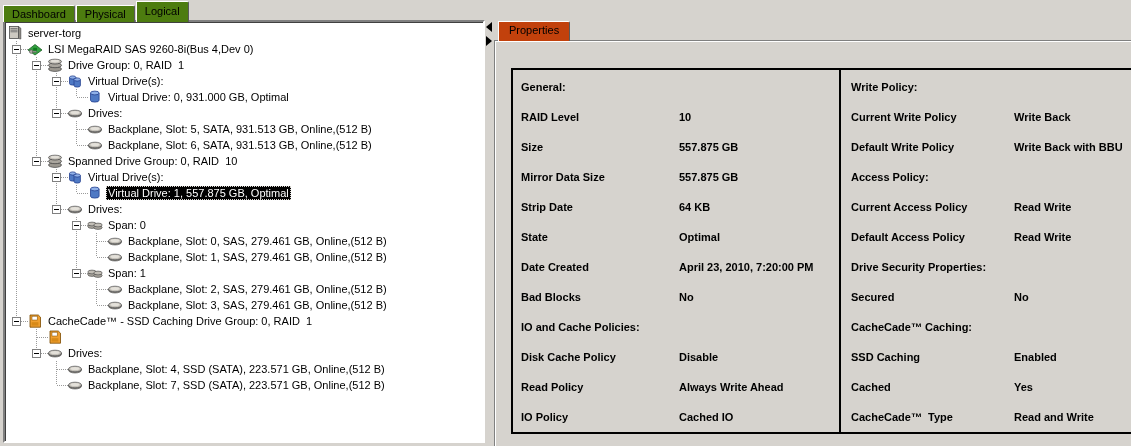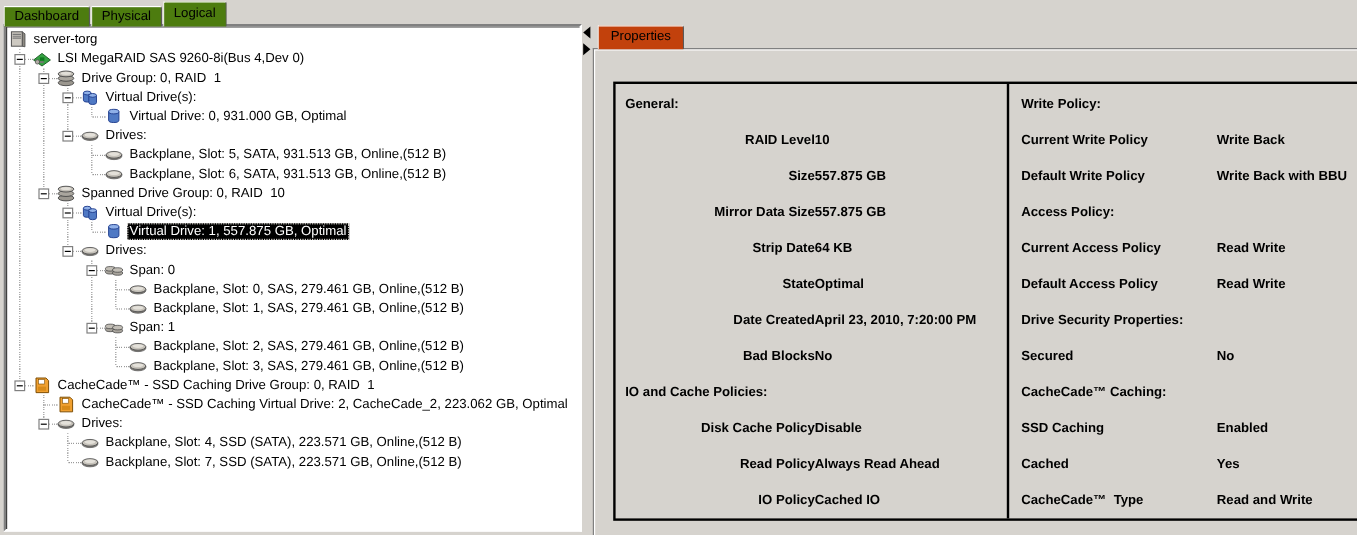--- a/index.html
+++ b/index.html
@@ -70,21 +70,21 @@
     position:absolute; left:0; top:20px; right:0; bottom:0;
     border-top:1px solid #808080; border-left:1px solid #808080;
     box-shadow: inset 1px 1px 0 #fff;
     background:#d6d3ce;
   }
   .prop-box {
     position:absolute; left:16px; top:27px; right:-4px; height:366px;
     border:2px solid #000; display:flex; background:#d6d3ce;
   }
   .prop-col { padding-top:2px; }
-  .prop-col.c0 { width:328px; flex:none; border-right:2px solid #000; padding-left:8px;text-align:right; }
+  .prop-col.c0 { width:328px; flex:none; border-right:2px solid #000; padding-left:8px; }
   .prop-col.c1 { flex:1; padding-left:10px; }
   .prow { height:30px; display:flex; align-items:center;font-weight:bold; }
   .prow.header { font-weight:bold; }
   .plabel { flex:none; white-space:pre; }
   .c0 .plabel { width:158px; }
   .c1 .plabel { width:163px; }
   .prow.header .plabel { width:auto; }
   .pvalue { white-space:pre; }
 </style>
 </head>
@@ -196,21 +196,21 @@
         </svg></span><span class="tlabel">Backplane, Slot: 3, SAS, 279.461 GB, Online,(512 B)</span></div>
     <div class="trow"><span class="tcell cvt ch"><span class="exp"></span></span><span class="ticon"><svg viewBox="0 0 16 16">
           <path d="M3,2 h8.3 l2.2,2.2 v10 H3 z" fill="#f0a030" stroke="#7a4a00" stroke-width="0.8"></path>
           <rect x="5" y="3.2" width="5.2" height="3.8" fill="#fff" stroke="#7a4a00" stroke-width="0.5"></rect>
           <rect x="4.6" y="9.2" width="6.8" height="3.4" fill="#d88a18"></rect>
         </svg></span><span class="tlabel">CacheCade™ - SSD Caching Drive Group: 0, RAID  1</span></div>
     <div class="trow"><span class="tcell"></span><span class="tcell cvf ch"></span><span class="ticon"><svg viewBox="0 0 16 16">
           <path d="M3,2 h8.3 l2.2,2.2 v10 H3 z" fill="#f0a030" stroke="#7a4a00" stroke-width="0.8"></path>
           <rect x="5" y="3.2" width="5.2" height="3.8" fill="#fff" stroke="#7a4a00" stroke-width="0.5"></rect>
           <rect x="4.6" y="9.2" width="6.8" height="3.4" fill="#d88a18"></rect>
-        </svg></span><span class="tlabel">CacheCade™ - SSD Caching Virtual Drive: 2, CacheCade_2, 223.062 GB, Optimal</span></div>
+        </svg></span></div>
     <div class="trow"><span class="tcell"></span><span class="tcell cvt ch"><span class="exp"></span></span><span class="ticon"><svg viewBox="0 0 16 16">
           <path d="M1.5,8 a6.5,2.8 0 0 0 13,0 v1.2 a6.5,2.8 0 0 1 -13,0 z" fill="#8f8b83" stroke="#4c4c4c" stroke-width="0.6"></path>
           <ellipse cx="8" cy="8" rx="6.5" ry="2.8" fill="#c6c2ba" stroke="#4c4c4c" stroke-width="0.7"></ellipse>
           <ellipse cx="8" cy="7.4" rx="4.4" ry="1.5" fill="#e4e1da"></ellipse>
         </svg></span><span class="tlabel">Drives:</span></div>
     <div class="trow"><span class="tcell"></span><span class="tcell"></span><span class="tcell cvf ch"></span><span class="ticon"><svg viewBox="0 0 16 16">
           <path d="M1.5,8 a6.5,2.8 0 0 0 13,0 v1.2 a6.5,2.8 0 0 1 -13,0 z" fill="#8f8b83" stroke="#4c4c4c" stroke-width="0.6"></path>
           <ellipse cx="8" cy="8" rx="6.5" ry="2.8" fill="#c6c2ba" stroke="#4c4c4c" stroke-width="0.7"></ellipse>
           <ellipse cx="8" cy="7.4" rx="4.4" ry="1.5" fill="#e4e1da"></ellipse>
         </svg></span><span class="tlabel">Backplane, Slot: 4, SSD (SATA), 223.571 GB, Online,(512 B)</span></div>
@@ -264,21 +264,21 @@
           </div>
           <div class="prow header">
             <span class="plabel">IO and Cache Policies:</span>
           </div>
           <div class="prow">
             <span class="plabel">Disk Cache Policy</span>
             <span class="pvalue">Disable</span>
           </div>
           <div class="prow">
             <span class="plabel">Read Policy</span>
-            <span class="pvalue">Always Read Ahead</span>
+            <span class="pvalue">Always Write Ahead</span>
           </div>
           <div class="prow">
             <span class="plabel">IO Policy</span>
             <span class="pvalue">Cached IO</span>
           </div>
         </div>
       <div class="prop-col c1" id="col1">
           <div class="prow header">
             <span class="plabel">Write Policy:</span>
           </div>

